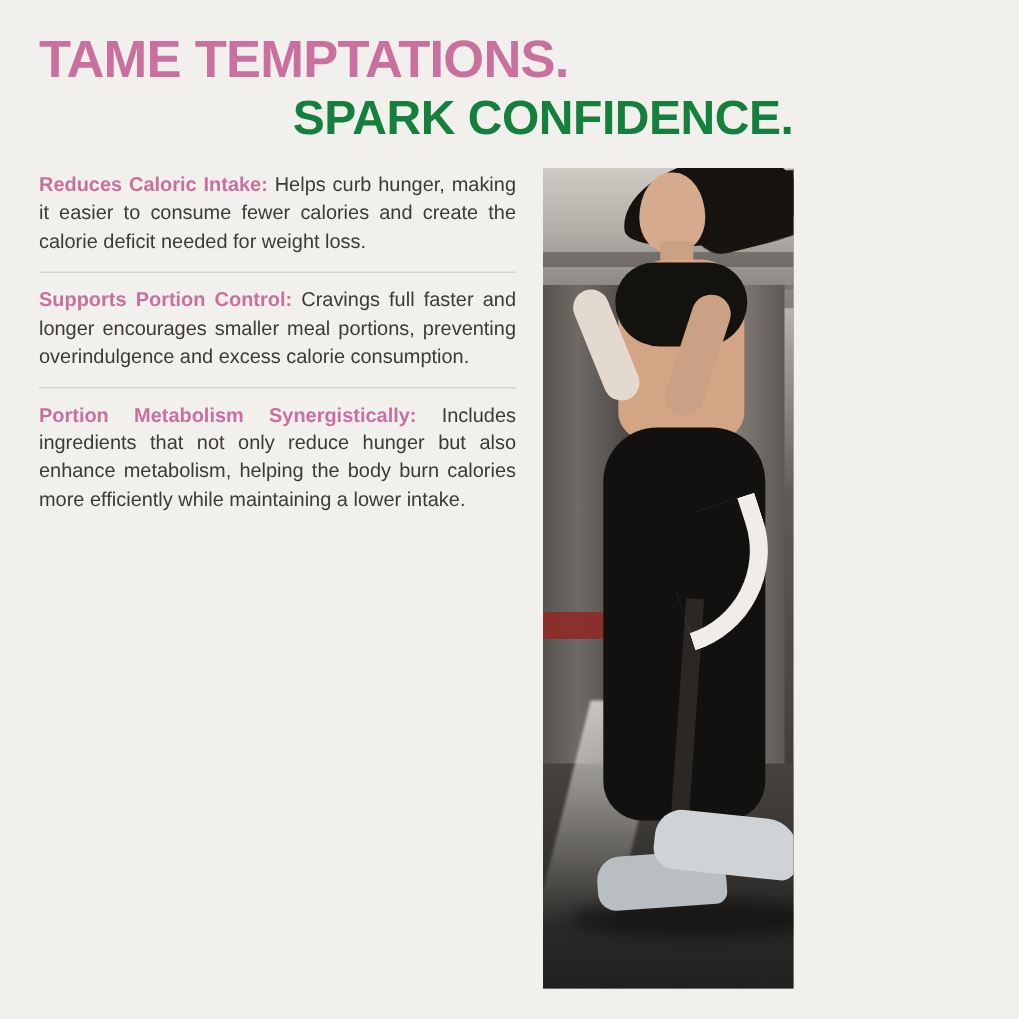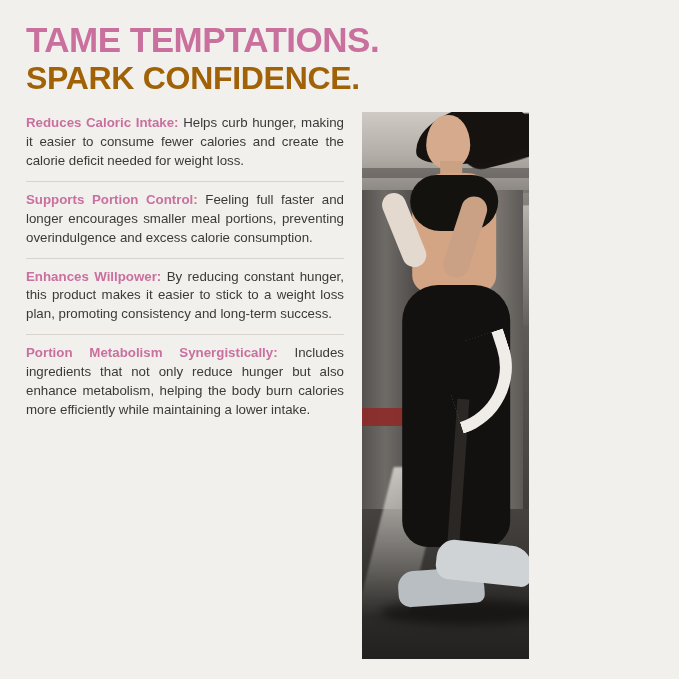--- a/index.html
+++ b/index.html
@@ -33,23 +33,24 @@
     font-weight: bold;
     letter-spacing: -0.5px;
     color: #c9709e;
     text-transform: uppercase;
   }
   .headline-line2 {
     display: block;
     font-size: 32px;
     font-weight: bold;
     letter-spacing: -0.3px;
-    color: #a16207;
+    color: #15803d;
     text-transform: uppercase;
     margin-top: 4px;
+    text-align: right;
   }
   .content {
     display: flex;
     flex-direction: row;
     margin-top: 14px;
     flex: 1;
     min-height: 0;
   }
   .benefits {
     width: 318px;
@@ -292,26 +293,23 @@
   <div class="content">
 
     <div class="benefits">
 
       <div class="benefit">
         <span class="term">Reduces Caloric Intake:</span><span> Helps curb hunger, making it easier to consume fewer calories and create the calorie deficit needed for weight loss.</span>
       </div>
 
 
       <div class="benefit">
-        <span class="term">Supports Portion Control:</span><span> Feeling full faster and longer encourages smaller meal portions, preventing overindulgence and excess calorie consumption.</span>
+        <span class="term">Supports Portion Control:</span><span> Cravings full faster and longer encourages smaller meal portions, preventing overindulgence and excess calorie consumption.</span>
       </div>
 
-      <div class="benefit">
-        <span class="term">Enhances Willpower:</span><span> By reducing constant hunger, this product makes it easier to stick to a weight loss plan, promoting consistency and long-term success.</span>
-      </div>
 
       <div class="benefit">
         <span class="term">Portion Metabolism Synergistically:</span><span> Includes ingredients that not only reduce hunger but also enhance metabolism, helping the body burn calories more efficiently while maintaining a lower intake.</span>
       </div>
 
     </div>
 
     <div class="photo">
       <div class="bg"></div>
       <div class="ceiling"></div>

